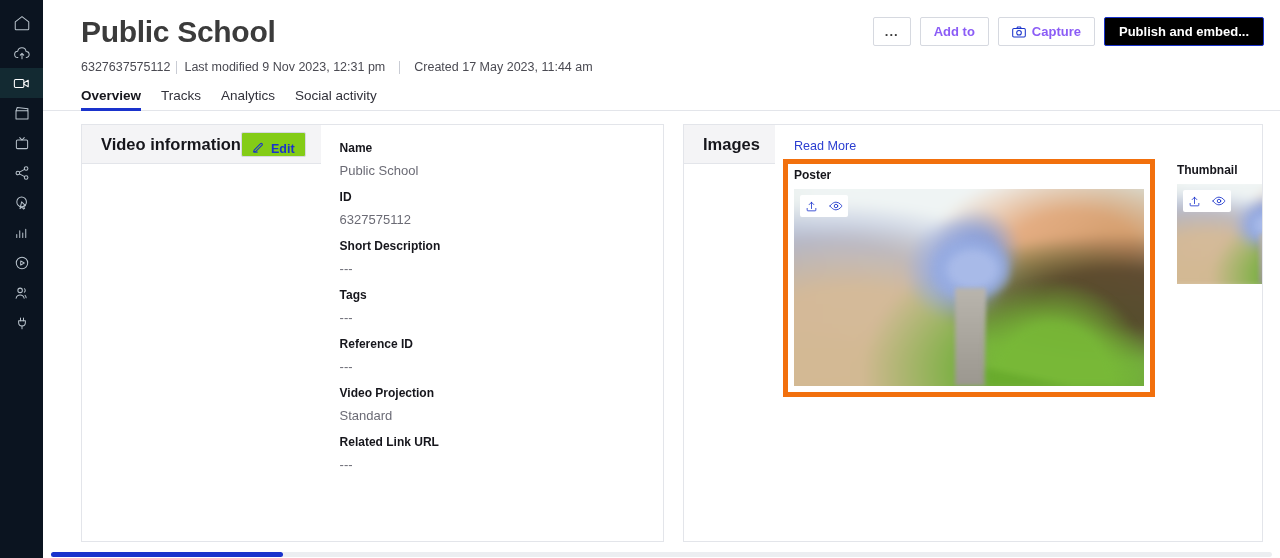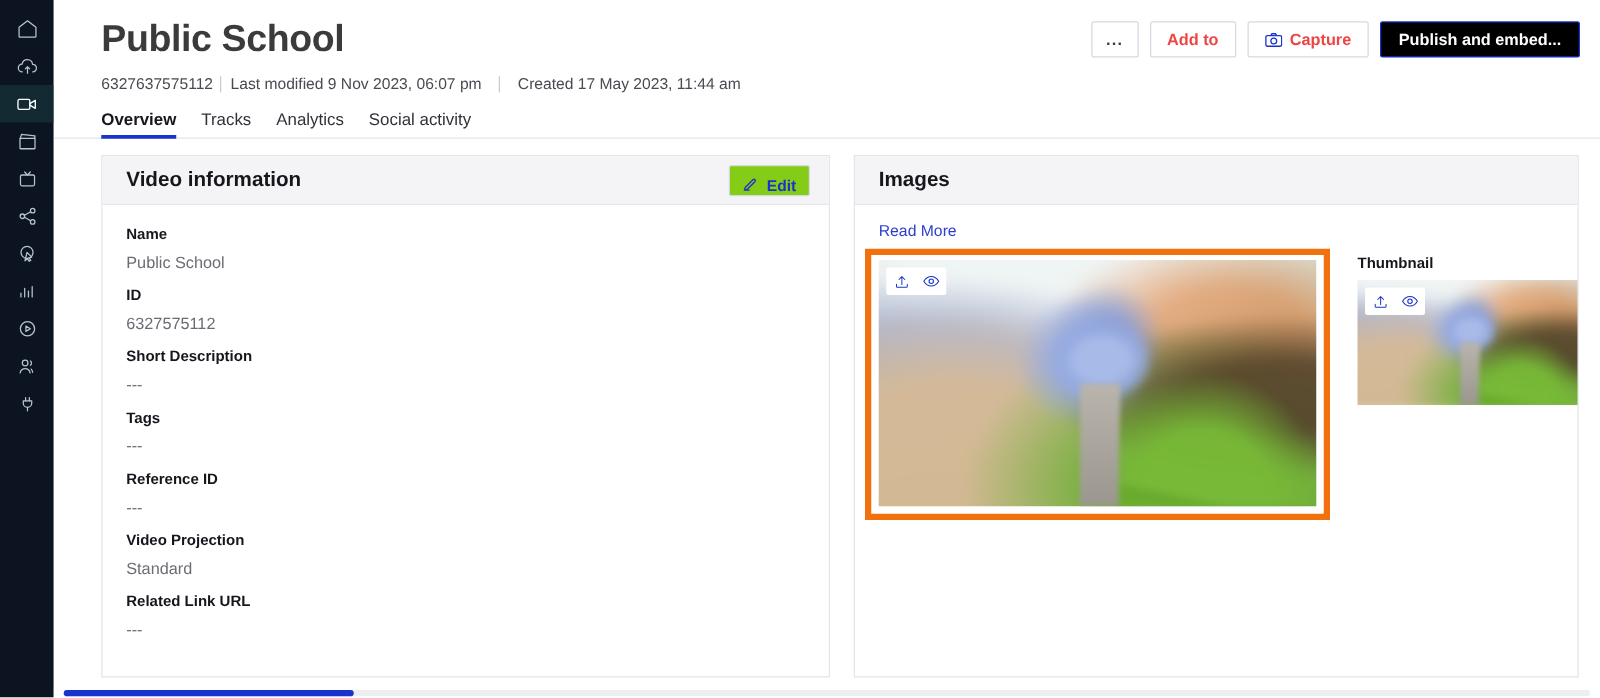--- a/index.html
+++ b/index.html
@@ -46,21 +46,21 @@
   }
   .meta .vid-id { margin-right: 5px; }
 
   
   .actions {
     position: absolute; top: 17px; right: 16px;
     display: flex; align-items: center; gap: 9px;
   }
   .btn {
     height: 29px; border: 1px solid #d6d9e0; background: #fff;
-    color: #ef4444; font-size: 13px; font-weight: bold;
+    color: #8b5cf6; font-size: 13px; font-weight: bold;
     border-radius: 2px; display: flex; align-items: center; justify-content: center;
     padding: 0 13px; cursor: pointer; white-space: nowrap;
     font-family: "Liberation Sans", sans-serif;
   }
   .btn.dots { padding: 0 11px; letter-spacing: 1px; color: #3b3b3b; font-weight: bold; }
   .btn.capture { gap: 6px; }
   .btn.primary {
     background: #000000; border-color: #1a33cc; color: #fff; padding: 0 14px;
   }
   .cam-ico { width: 14px; height: 12px; display: block; }
@@ -82,21 +82,21 @@
   }
 
   
   .content {
     display: flex; gap: 19px;
     padding: 13px 17px 0 38px;
     height: calc(558px - 127px);
   }
   .panel {
     background: #ffffff; border: 1px solid #e3e5ea;
-    display: flex; flex-direction: column; overflow: hidden;
+    display: flex; flex-direction: row; overflow: hidden;
   }
   .panel-left { width: 583px; flex: 0 0 583px; }
   .panel-right { flex: 1 1 auto; }
   .panel-head {
     background: #f4f4f6; border-bottom: 1px solid #e3e5ea;
     height: 39px; display: flex; align-items: center; justify-content: space-between;
     padding: 0 15px 0 19px;
   }
   .panel-title { font-size: 16.5px; font-weight: bold; color: #16161c; }
   .edit-btn {
@@ -285,21 +285,21 @@
     </div>
   </nav>
 
   <div class="main">
 
     <div class="header">
       <div class="title">Public School</div>
       <div class="meta">
         <span class="vid-id">6327637575112</span>
         <span class="sep-line" style="margin:0 6px 0 0;"></span>
-        <span>Last modified 9 Nov 2023, 06:07 pm</span>
+        <span>Last modified 9 Nov 2023, 12:31 pm</span>
         <span class="sep-line"></span>
         <span>Created 17 May 2023, 11:44 am</span>
       </div>
 
       <div class="actions">
         <div class="btn dots">...</div>
         <div class="btn">Add to</div>
         <div class="btn capture">
           <span>
             <svg class="cam-ico" viewBox="0 0 24 20">
@@ -371,20 +371,21 @@
       <section class="panel panel-right">
         <div class="panel-head">
           <div class="panel-title">Images</div>
         </div>
         <div>
           <div class="read-more">Read More</div>
 
           <div class="img-cards">
 
             <div class="card-wrap highlight">
+              <div class="card-label">Poster</div>
               <div class="poster-box">
                 <div class="photo">
                   <div class="bg"></div>
                     <div class="flower"></div>
                     <div class="stem"></div>
                     <div class="grass"></div>
                 </div>
                 <div class="ico-bar">
                   <div class="ico-btn">
                     <svg width="13" height="13" viewBox="0 0 24 24">

